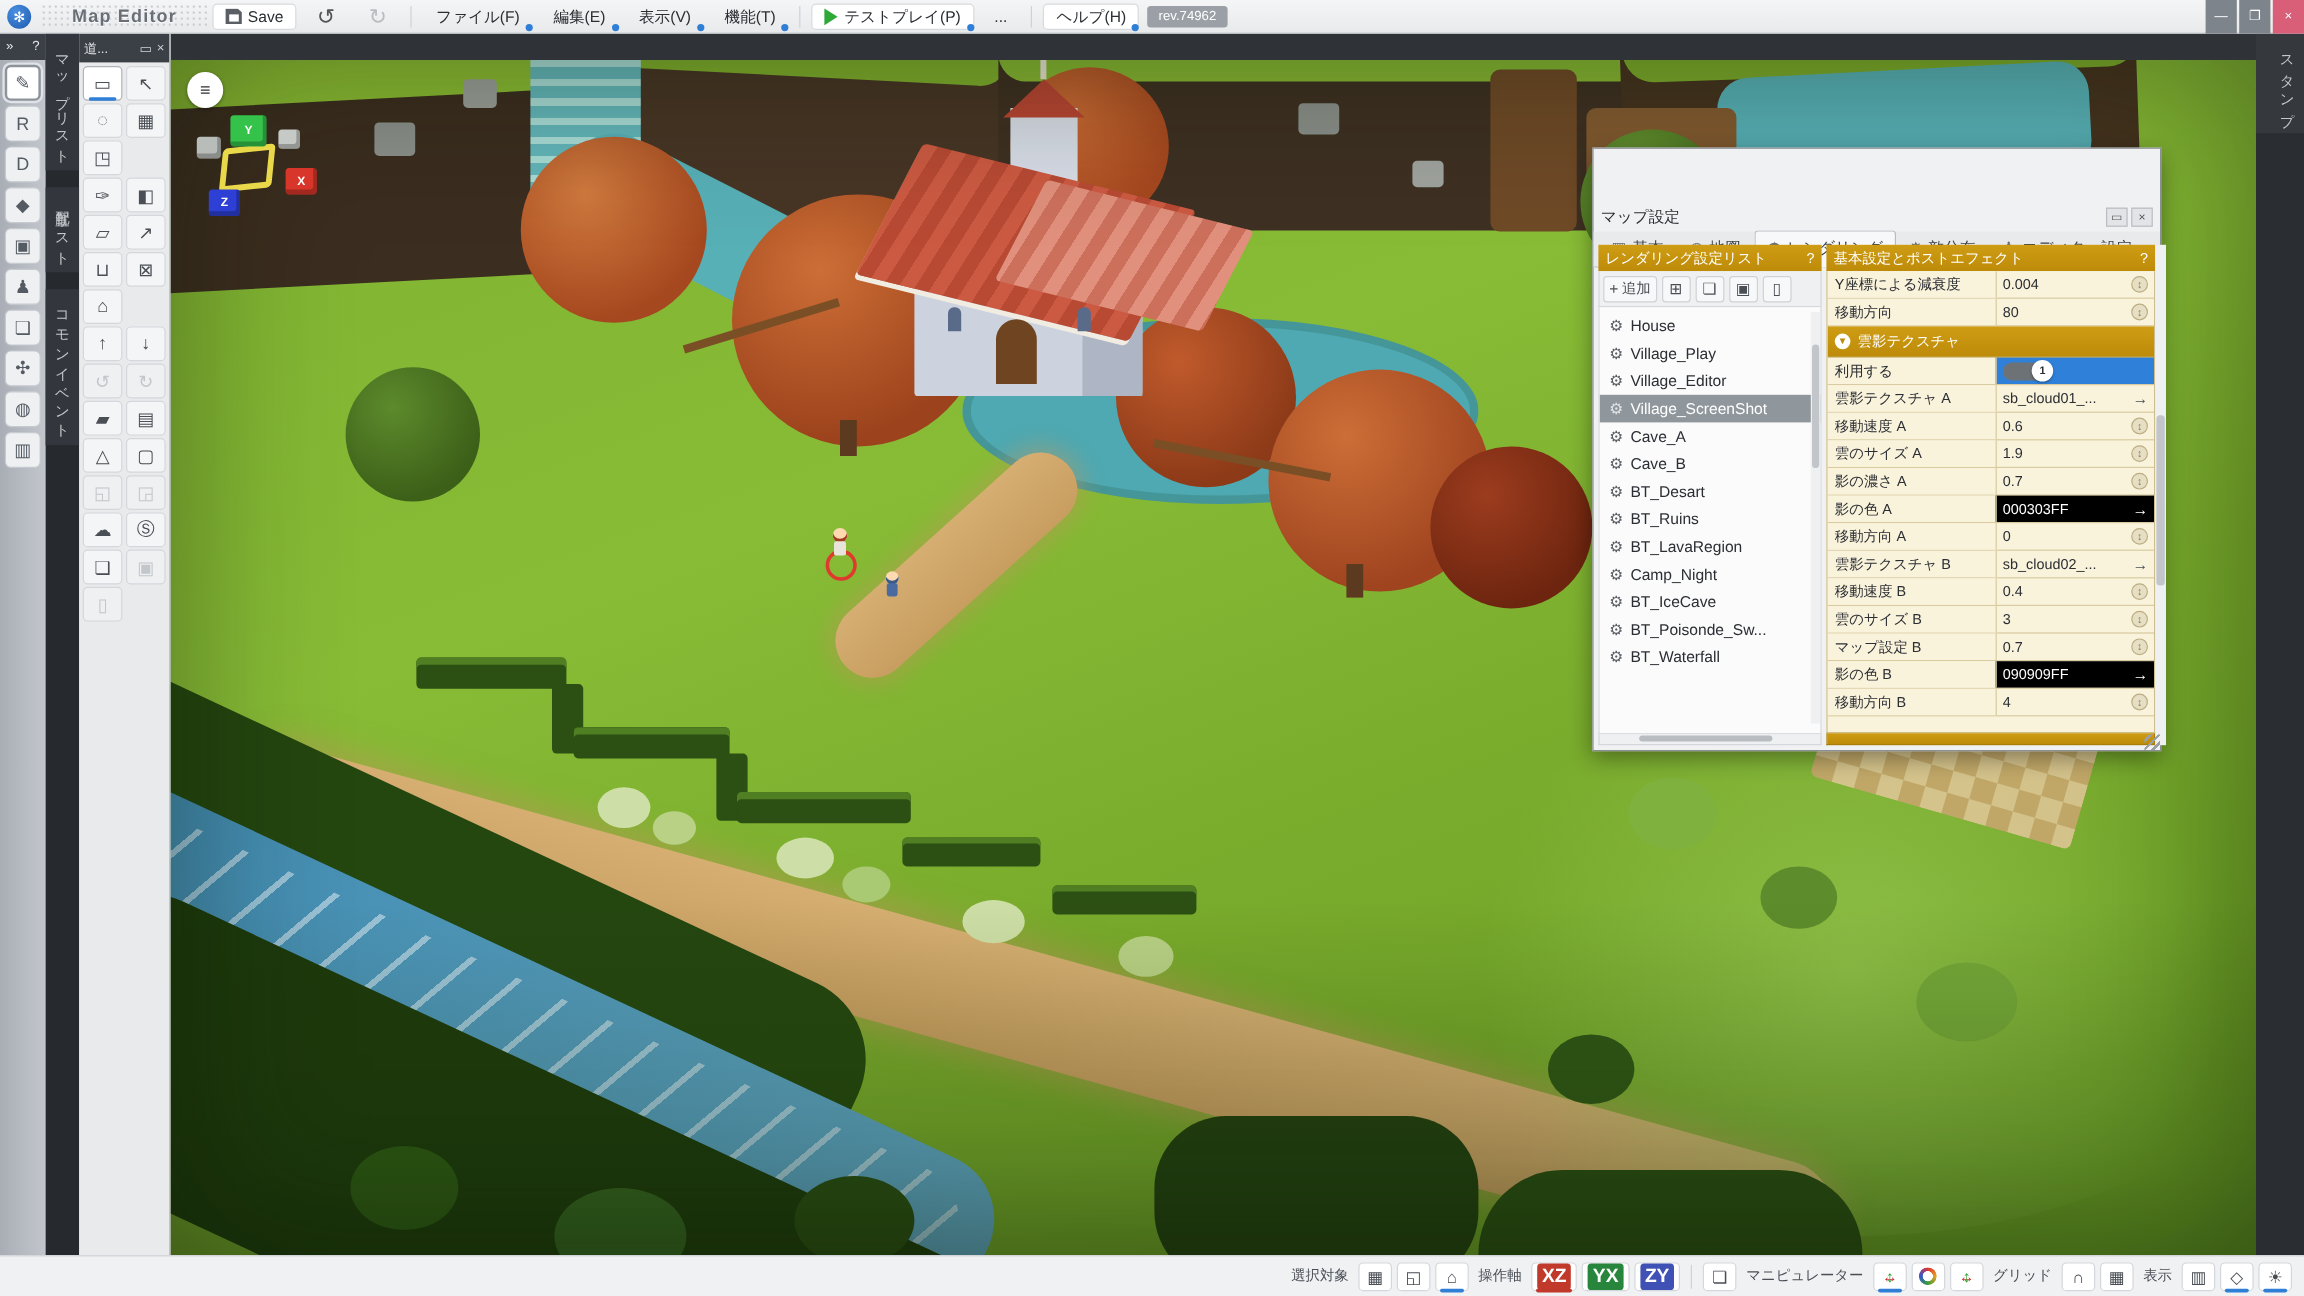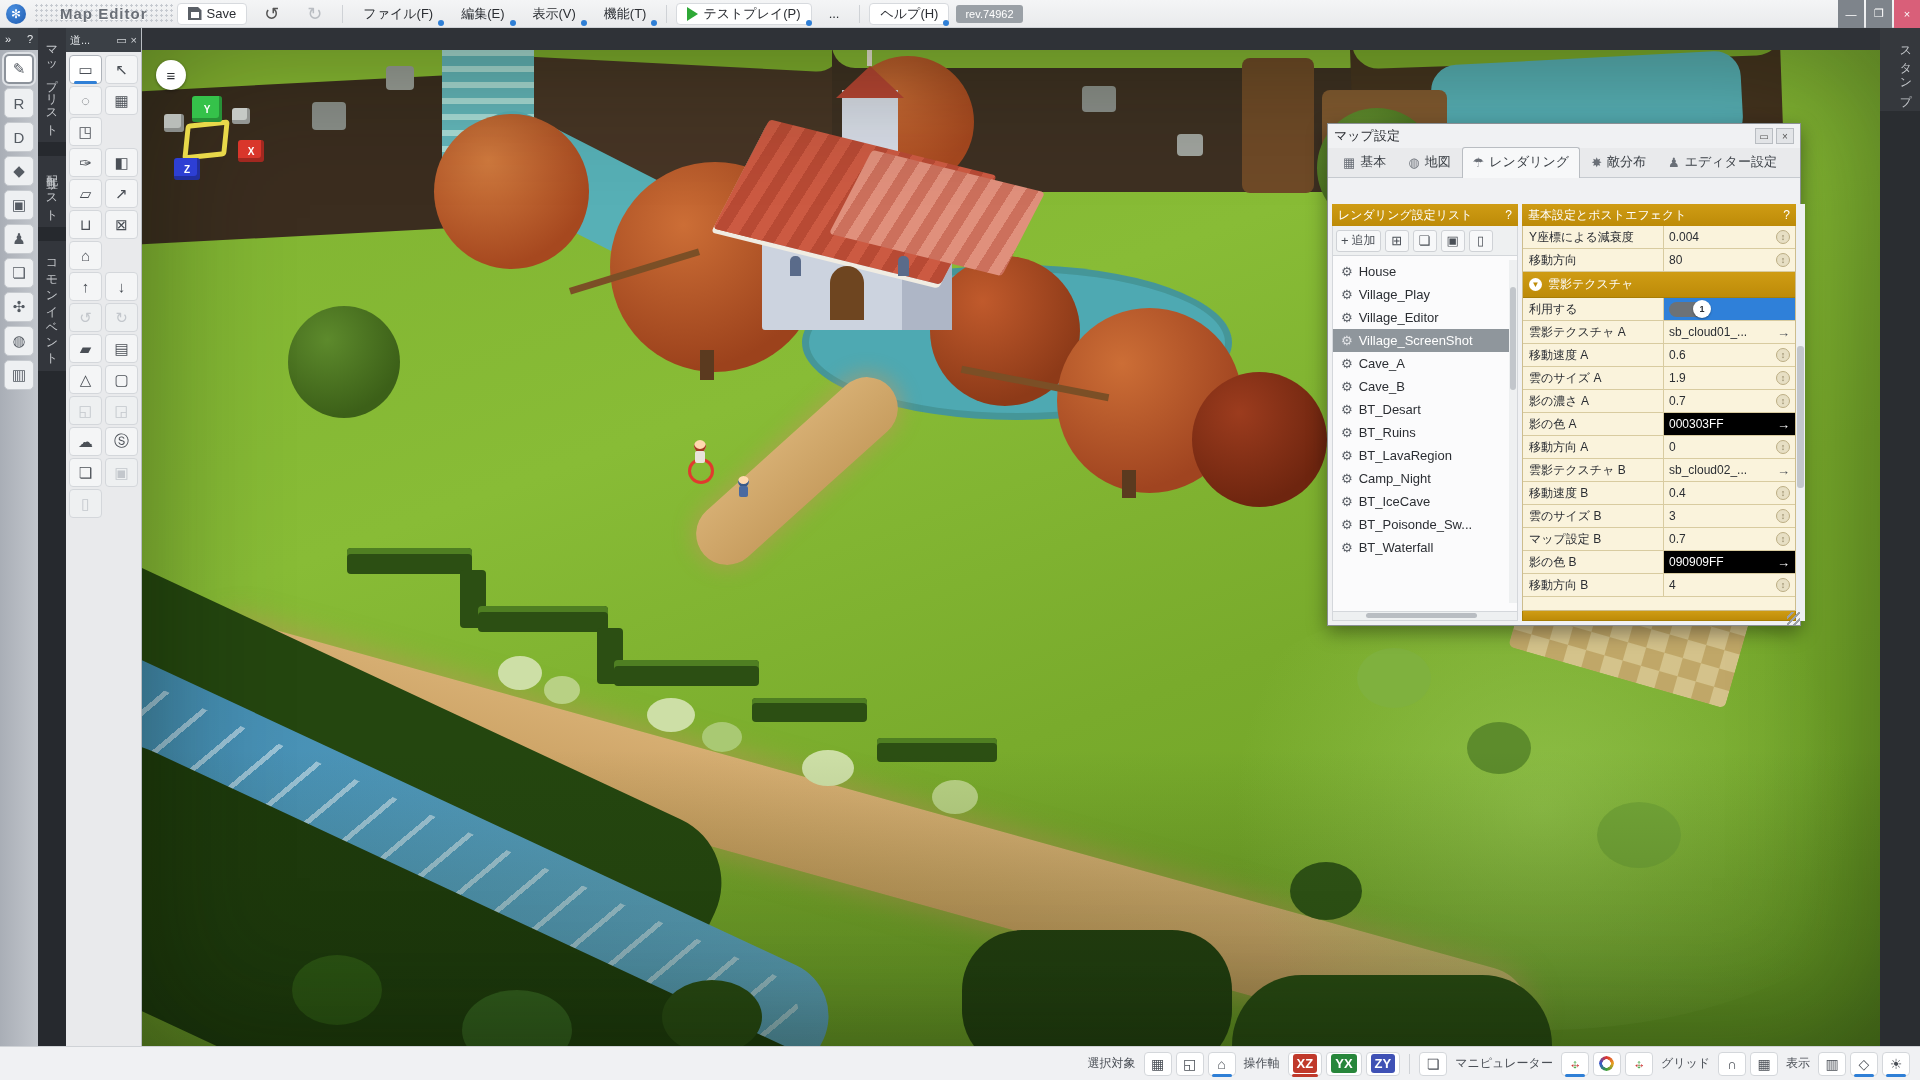--- a/index.html
+++ b/index.html
@@ -62,30 +62,30 @@
   #rightstrip { position:absolute; right:0; top:28px; width:40px; bottom:34px; background:#2a2d31; z-index:40; }
   #rightstrip .vtab { background:#35383d; }
 
   
   #statusbar { position:absolute; left:0; bottom:0; width:1920px; height:34px; background:#f0f1f3; border-top:1px solid #cfd2d6; display:flex; align-items:center; padding:0 10px; z-index:60; }
   #hint { color:#1f4e9c; font-size:13px; white-space:nowrap; }
   #sb-right { margin-left:auto; display:flex; align-items:center; gap:4px; }
   .sb-label { font-size:12px; color:#4a4f56; margin:0 4px; white-space:nowrap; }
   .sb-btn { min-width:28px; height:24px; border-radius:4px; background:#fff; border:1px solid #d4d7db; color:#4a4f56; font-size:14px; display:flex; align-items:center; justify-content:center; position:relative; padding:0 4px; }
   .sb-btn.on:after { content:""; position:absolute; left:3px; right:3px; bottom:-2px; height:3px; background:#2f7fd6; border-radius:2px; }
-  .sb-btn .ax { font-size:13px; font-weight:bold; color:#fff; padding:2px 4px; border-radius:3px; }
+  .sb-btn .ax { font-size:16px; font-weight:bold; color:#fff; padding:2px 4px; border-radius:3px; }
   .sb-btn.axis-on:after { content:""; position:absolute; left:3px; right:3px; bottom:-2px; height:3px; background:#c0392b; border-radius:2px; }
   .sb-sep { width:1px; height:20px; background:#cfd2d6; margin:0 5px; }
   .rot-ring { width:15px; height:15px; border-radius:50%; background:conic-gradient(#d33,#e8a020,#3a9e3a,#3358d0,#d33); -webkit-mask:radial-gradient(circle, transparent 4px, #000 4.5px); mask:radial-gradient(circle, transparent 4px, #000 4.5px); }
   .move-ico { position:relative; width:16px; height:16px; }
   .move-ico span { position:absolute; left:0; top:0; width:16px; height:16px; line-height:16px; text-align:center; font-size:13px; }
 
   
   #panel { position:absolute; left:1327px; top:123px; width:474px; height:503px; background:#f0f1f3; border:1px solid #8a8f94; box-shadow:0 6px 18px rgba(0,0,0,.4); z-index:70; font-size:12px; }
-  #panel-title { height:24px; display:flex; align-items:center; padding:0 6px; font-size:13px; color:#2b2e33; }
+  #panel-title { height:24px; display:flex; align-items:center; padding:0 6px; font-size:13px; color:#2b2e33;margin-top:45px; }
   #panel-title .sp { flex:1; }
   .pt-btn { width:18px; height:16px; background:#e2e4e7; border:1px solid #b9bdc2; color:#555; font-size:10px; display:flex; align-items:center; justify-content:center; margin-left:3px; }
   #panel-tabs { display:flex; align-items:flex-end; height:30px; padding:0 4px; border-bottom:1px solid #c6cacf; background:#e9eaec; }
   .ptab { display:flex; align-items:center; gap:5px; padding:5px 10px 6px; font-size:13px; color:#3a3f45; border:1px solid transparent; border-bottom:none; }
   .ptab .ticon { color:#6a6f77; font-size:13px; }
   .ptab.active { background:#f7f8f9; border-color:#b9bdc2; border-radius:3px 3px 0 0; margin-bottom:-1px; padding-bottom:7px; }
   #panel-desc { height:24px; line-height:24px; padding:0 8px; color:#2b2e33; background:#f0f1f3; font-size:12px; white-space:nowrap; overflow:hidden; }
   #panel-body { position:absolute; left:4px; right:4px; top:80px; bottom:4px; display:flex; }
 
   .gold-hd { height:22px; background:linear-gradient(#cf9c14,#bd8b08); color:#fff; display:flex; align-items:center; padding:0 6px; font-size:12px; }

